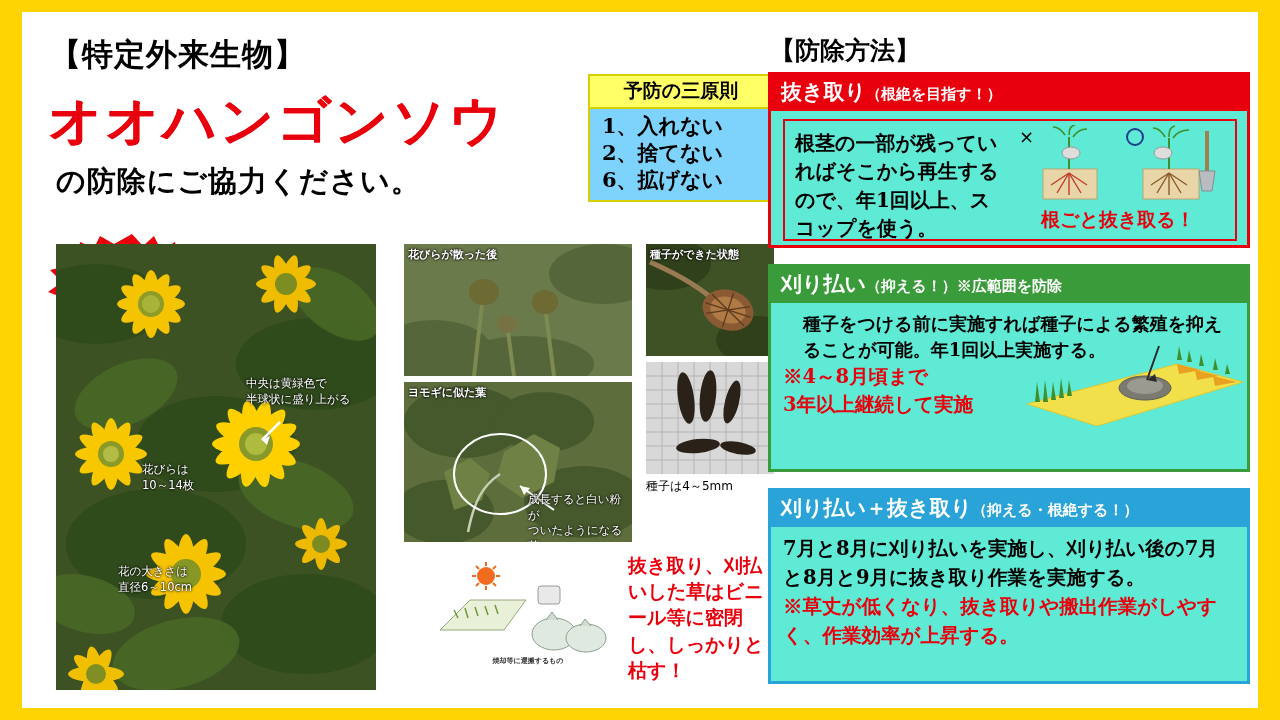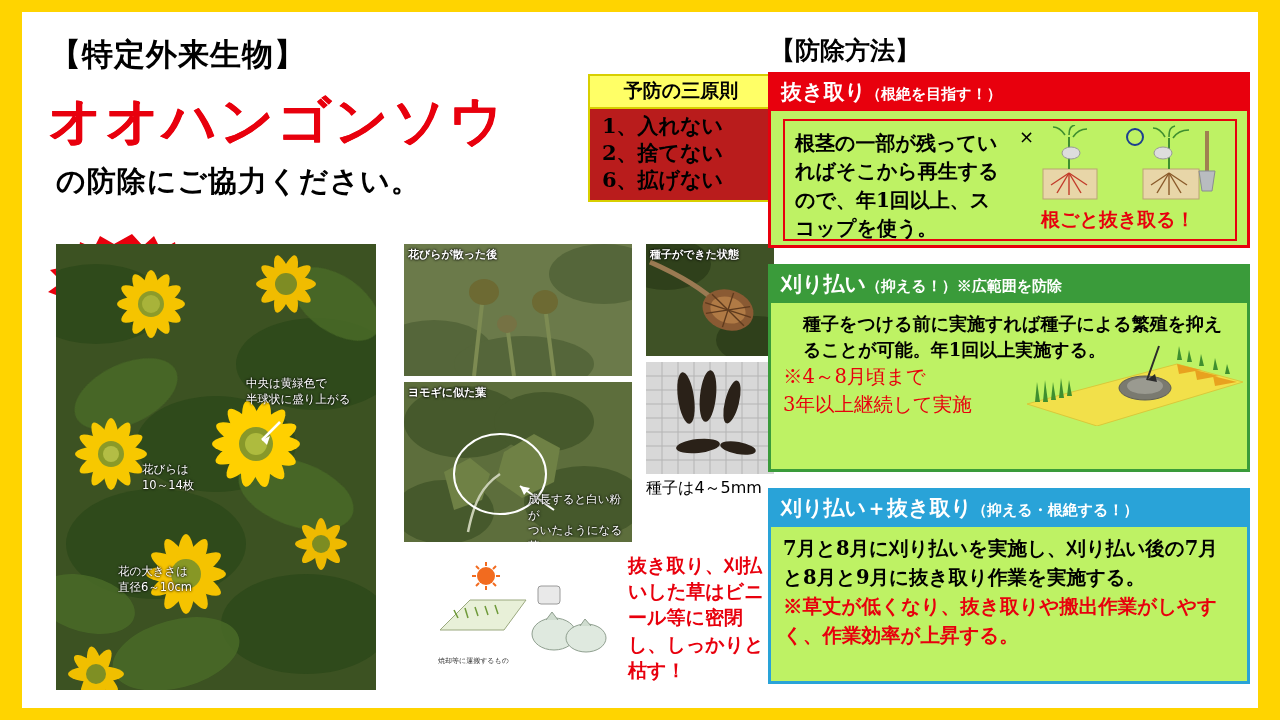--- a/index.html
+++ b/index.html
@@ -36,21 +36,21 @@
     position:absolute; left:22px; top:150px;
     font-size:29px; font-weight:bold; color:#000;
     letter-spacing:1px;
     font-family:"DejaVu Serif", serif;
   }
 
   
   .principles {
     position:absolute; left:554px; top:62px; width:186px;
     border:2px solid #d8cf00;
-    background:#b91c1c;
+    background:#7dd3fc;
   }
   .principles .ph {
     background:#ffff66; color:#000;
     font-size:19px; font-weight:bold;
     text-align:center; padding:2px 0 3px;
     border-bottom:2px solid #d8cf00;
     font-family:"DejaVu Serif", serif;
   }
   .principles ul { list-style:none; padding:4px 0 6px 12px; }
   .principles li {
@@ -87,49 +87,50 @@
   .ph-c { left:612px; top:232px; width:128px; height:112px; }
   .ph-d { left:612px; top:350px; width:128px; height:112px; }
 
   .cap-in {
     position:absolute; left:4px; top:3px;
     font-size:11px; color:#fff; font-weight:bold;
     text-shadow:0 0 3px #000, 0 0 2px #000;
     font-family:"DejaVu Sans", sans-serif;
   }
   .cap-out {
-    position:absolute; font-size:16px; color:#000;
+    position:absolute; font-size:12px; color:#000;
     font-family:"DejaVu Sans", sans-serif;
   }
 
   
   .disposal {
     position:absolute; left:400px; top:548px; width:182px; height:96px;
     background:#ffffff;
   }
   .disp-caption {
     position:absolute; left:404px; top:644px; width:180px;
-    font-size:7px; color:#333; 
+    font-size:7px; color:#333; text-align:center;
     font-family:"DejaVu Sans", sans-serif;
+    font-weight:bold;
   }
   .disposal-text {
     position:absolute; left:594px; top:540px; width:146px;
     color:#e8000d; font-weight:bold; font-size:19px; line-height:1.38;
     font-family:"DejaVu Serif", serif;
   }
 
   
   .right { position:absolute; left:740px; top:0; width:496px; height:100%; }
   .right-head {
     position:absolute; left:8px; top:22px;
     font-size:25px; font-weight:bold; color:#000;
     font-family:"DejaVu Serif", serif;
   }
 
-  .panel { position:absolute; left:6px; width:482px; background:#bef264; }
+  .panel { position:absolute; left:6px; width:482px; background:#5eead4; }
   .panel .bar {
     color:#fff; font-weight:bold; padding:3px 10px 5px;
     font-family:"DejaVu Serif", serif;
   }
   .panel .bar .big { font-size:21px; }
   .panel .bar .small { font-size:15px; }
   .panel .body { padding:8px 10px 8px 12px; position:relative; }
 
   .p1 { top:60px; height:176px; border:3px solid #e8000d; }
   .p1 .bar { background:#e8000d; }
@@ -151,21 +152,21 @@
   .p1 .fig { position:absolute; left:228px; top:4px; width:228px; height:86px; }
 
   .p2 { top:252px; height:208px; border:3px solid #3a9b3a; }
   .p2 .bar { background:#3a9b3a; }
   .p2 .txt {
     font-size:18px; font-weight:bold; line-height:1.45; color:#000;
     font-family:"DejaVu Serif", serif;
     margin-left:20px;
   }
   .p2 .accent {
-    font-size:19.5px; font-weight:normal; color:#e8000d; line-height:1.45;
+    font-size:19.5px; font-weight:bold; color:#e8000d; line-height:1.45;
     font-family:"DejaVu Serif", serif; width:252px;
   }
   .p2 .fig { position:absolute; right:4px; bottom:2px; width:216px; height:96px; }
 
   .p3 { top:476px; height:196px; border:3px solid #29a3d8; }
   .p3 .bar { background:#29a3d8; }
   .p3 .txt {
     font-size:19.5px; font-weight:bold; line-height:1.48; color:#000;
     font-family:"DejaVu Serif", serif;
   }

